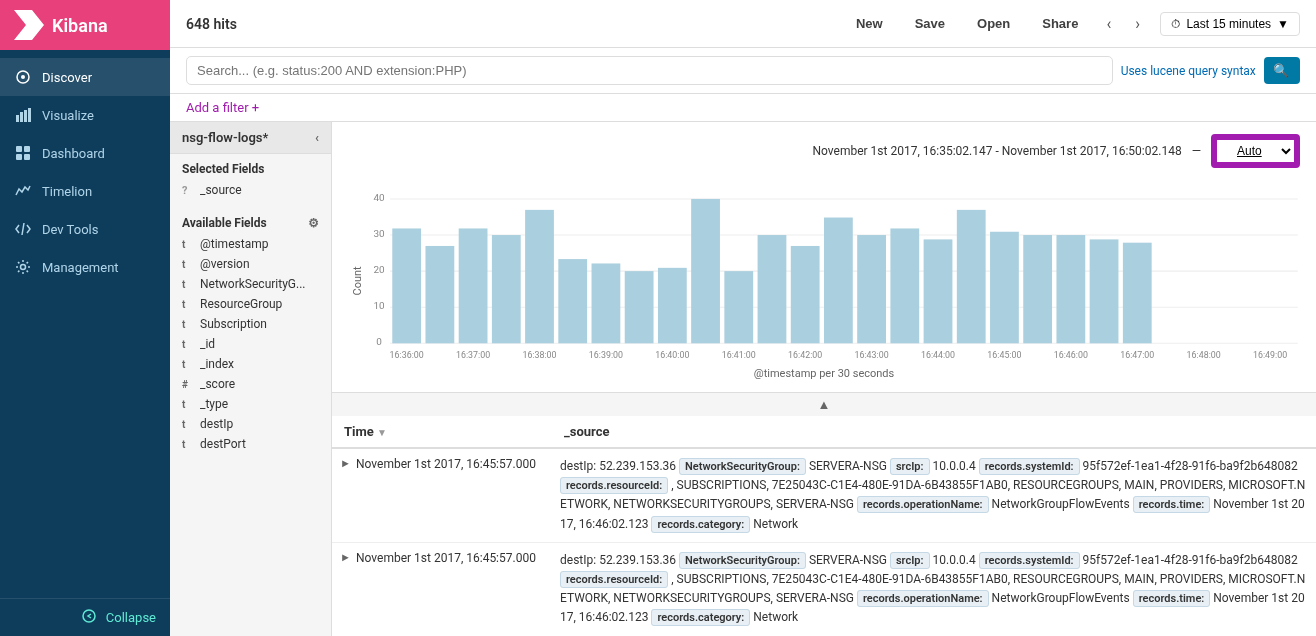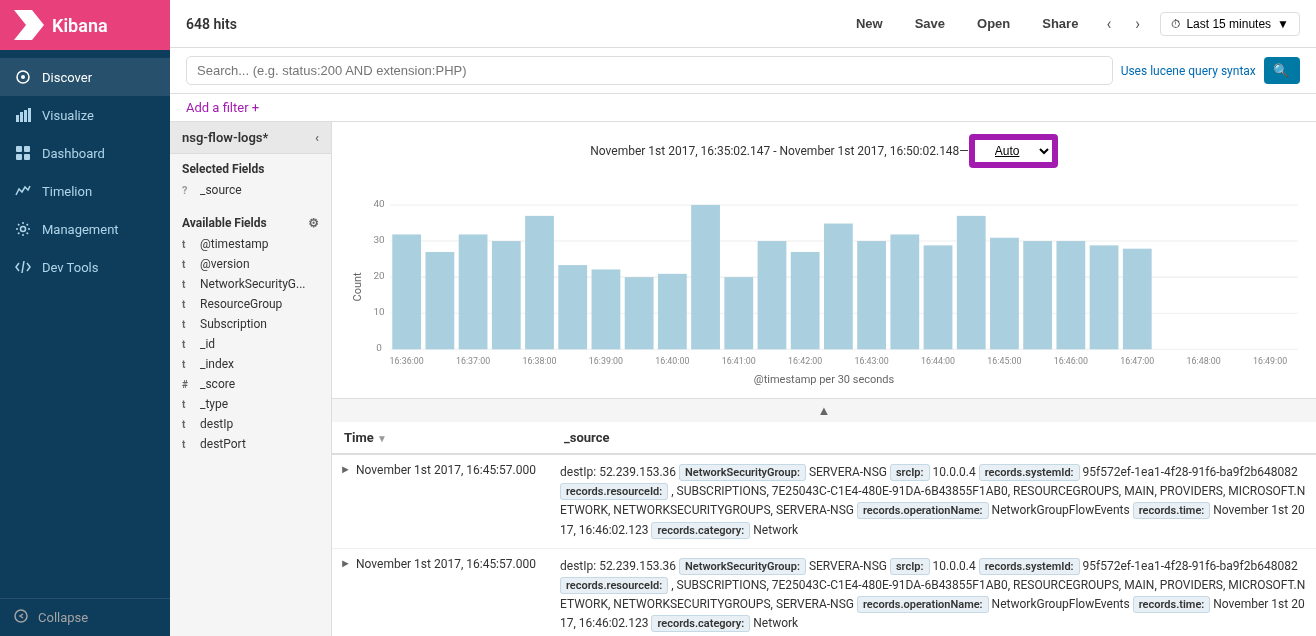--- a/index.html
+++ b/index.html
@@ -37,24 +37,25 @@
       display: flex; align-items: center; gap: 10px;
       padding: 10px 14px;
       color: #b0d4e8;
       cursor: pointer;
       font-size: 13px;
     }
     .sidebar-item:hover, .sidebar-item.active { background: rgba(255,255,255,0.1); color: white; }
     .sidebar-item .nav-icon { width: 18px; height: 18px; display: flex; align-items: center; justify-content: center; flex-shrink: 0; }
     .sidebar-footer {
       padding: 10px 14px;
-      color: #a3a3a3;
+      color: #5eead4;
       display: flex; align-items: center; gap: 10px;
       cursor: pointer;
       border-top: 1px solid rgba(255,255,255,0.1);
+      justify-content: flex-end;
     }
 
     
     .main-wrapper {
       margin-left: 170px;
       display: flex;
       flex-direction: column;
       height: 636px;
       overflow: hidden;
     }
@@ -169,22 +170,23 @@
     }
 
     
     .chart-area {
       background: white;
       padding: 12px 16px;
       border-bottom: 1px solid #ddd;
       flex-shrink: 0;
     }
     .chart-header {
-      display: flex; align-items: center; justify-content: center;
-      margin-bottom: 26px;
+      display: flex; align-items: center; justify-content: flex-end;
+      gap: 10px;
+      margin-bottom: 20px;
       font-size: 12px; color: #333;
     }
     .auto-select {
       border: 6px solid #a21caf; border-radius: 4px;
       padding: 3px 16px; font-size: 12px;
       background: white; cursor: pointer; text-decoration: underline;
     }
     .chart-container {
       position: relative;
       height: 175px;
@@ -285,35 +287,35 @@
       <span class="nav-icon">
         <svg width="16" height="16" viewBox="0 0 16 16" fill="none" stroke="currentColor" stroke-width="1.5">
             <polyline points="1,12 4,6 7,9 10,4 13,7 15,3"></polyline>
           </svg>
       </span>
       <span>Timelion</span>
     </div>
     <div class="sidebar-item">
       <span class="nav-icon">
         <svg width="16" height="16" viewBox="0 0 16 16" fill="none" stroke="currentColor" stroke-width="1.5">
-            <circle cx="8" cy="8" r="2.5"></circle>
-            <path d="M8 1v2M8 13v2M1 8h2M13 8h2M3 3l1.4 1.4M11.6 11.6L13 13M3 13l1.4-1.4M11.6 4.4L13 3"></path>
+            <polyline points="4,4 1,8 4,12"></polyline>
+            <polyline points="12,4 15,8 12,12"></polyline>
+            <line x1="9" y1="2" x2="7" y2="14"></line>
           </svg>
       </span>
-      <span>Management</span>
+      <span>Dev Tools</span>
     </div>
     <div class="sidebar-item">
       <span class="nav-icon">
         <svg width="16" height="16" viewBox="0 0 16 16" fill="none" stroke="currentColor" stroke-width="1.5">
-            <polyline points="4,4 1,8 4,12"></polyline>
-            <polyline points="12,4 15,8 12,12"></polyline>
-            <line x1="9" y1="2" x2="7" y2="14"></line>
+            <circle cx="8" cy="8" r="2.5"></circle>
+            <path d="M8 1v2M8 13v2M1 8h2M13 8h2M3 3l1.4 1.4M11.6 11.6L13 13M3 13l1.4-1.4M11.6 4.4L13 3"></path>
           </svg>
       </span>
-      <span>Dev Tools</span>
+      <span>Management</span>
     </div>
   </nav>
   <div class="sidebar-footer">
     <span>
       <svg width="14" height="14" viewBox="0 0 14 14" fill="none" stroke="currentColor" stroke-width="1.5">
           <circle cx="7" cy="7" r="6"></circle>
           <polyline points="9,5 6,7 9,9"></polyline>
         </svg>
     </span>
     <span>Collapse</span>

